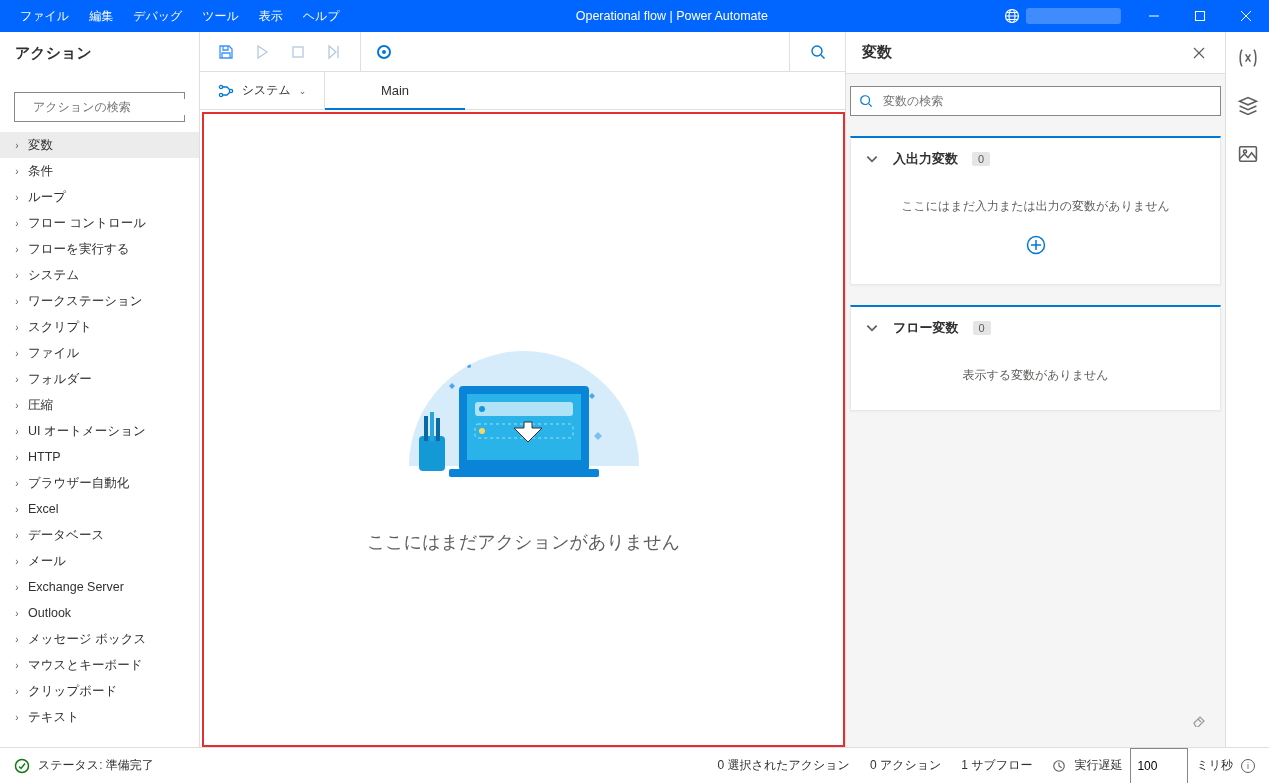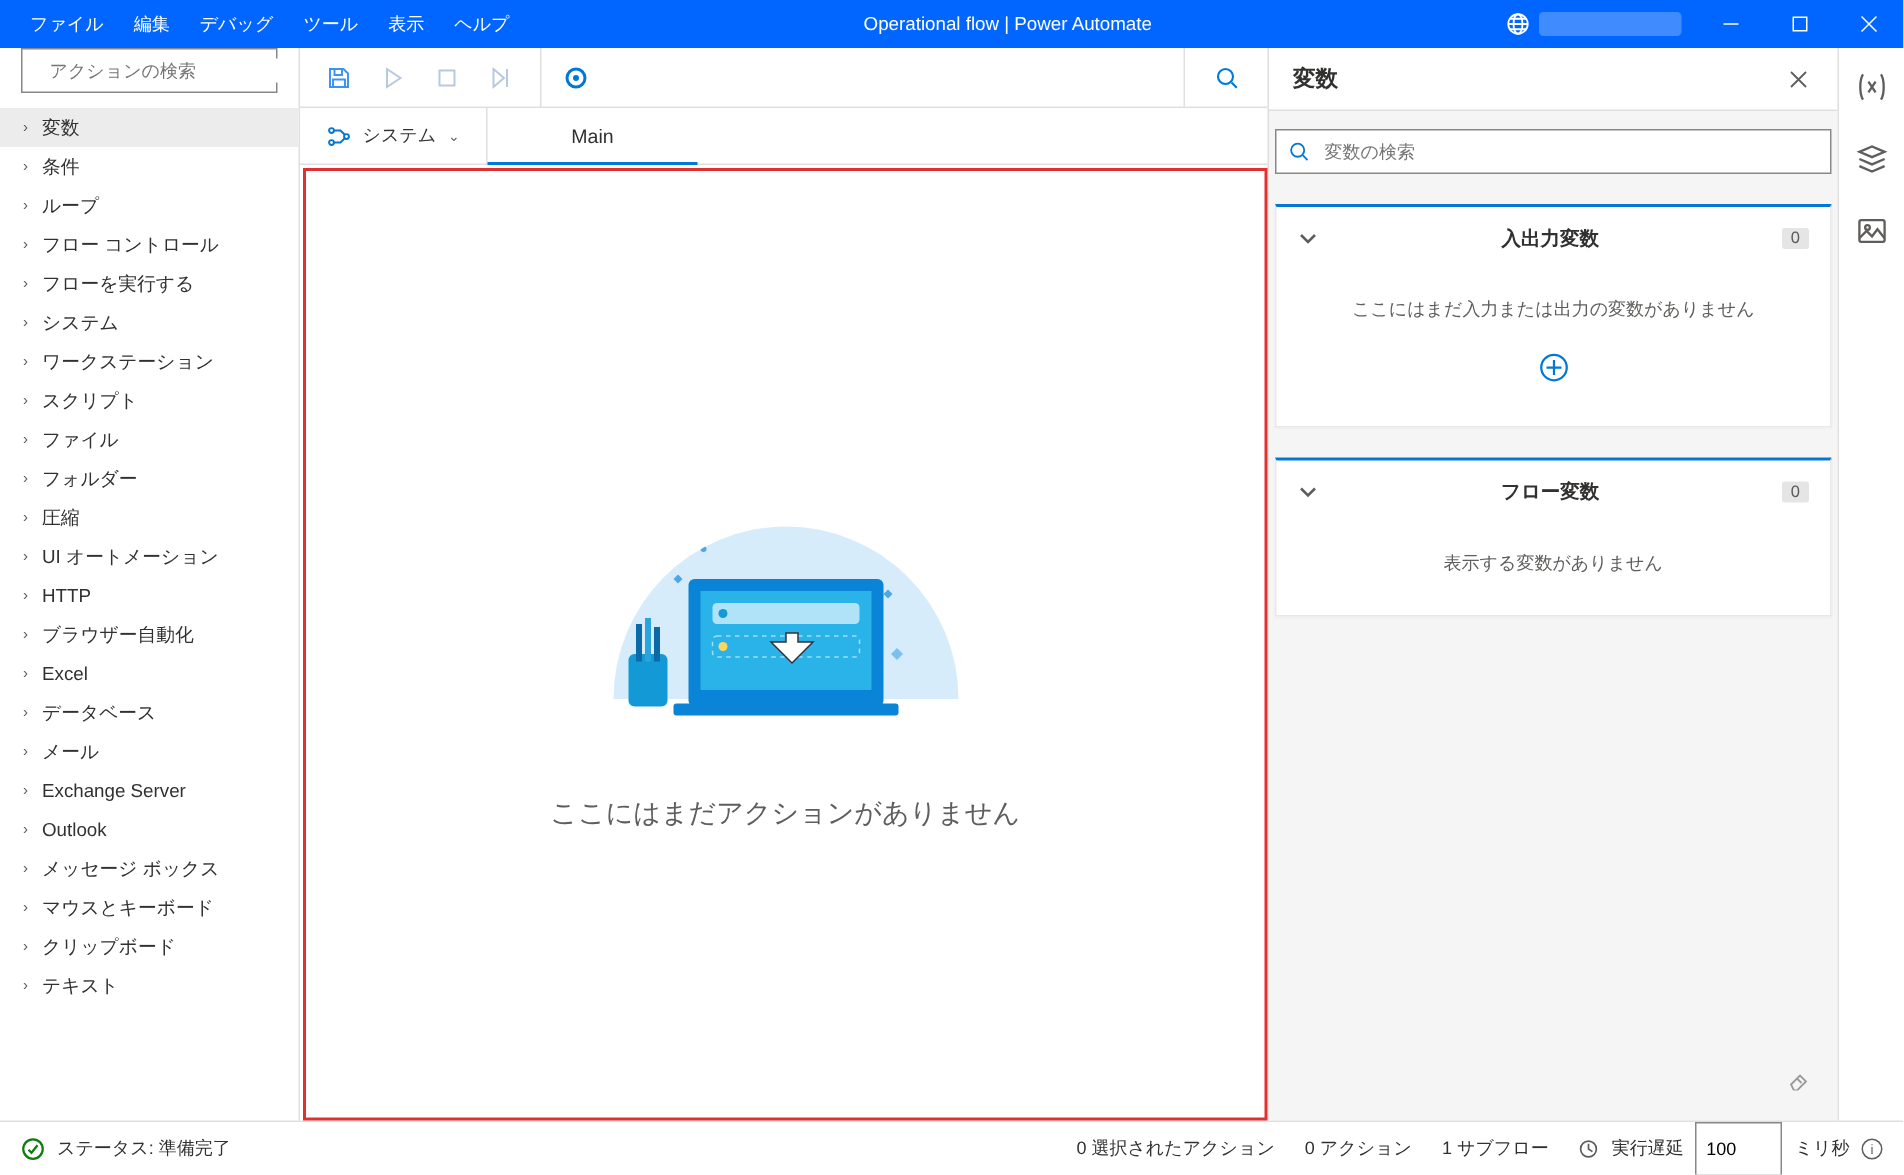--- a/index.html
+++ b/index.html
@@ -12,21 +12,21 @@
   .title-center { flex: 1; text-align: center; font-size: 12.5px; }
   .title-right { display: flex; align-items: center; height: 100%; }
   .user-pill { display:flex; align-items:center; gap:6px; padding:0 10px; height:100%; }
   .user-blur { width:95px; height:16px; border-radius:3px; background: rgba(255,255,255,.25); filter: blur(0.5px); }
   .winbtn { width: 46px; height: 100%; display: flex; align-items: center; justify-content: center; }
   .winbtn svg { width: 12px; height: 12px; }
   
   .body { flex: 1; display: flex; min-height: 0; }
   .sidebar { width: 200px; border-right: 1px solid #e1dfdd; display:flex; flex-direction:column; background:#fff; }
   .sidebar-header { padding: 12px 15px 8px; font-size: 15px; font-weight: 600; }
-  .search-wrap { padding: 0 14px 10px; }
+  .search-wrap { padding: 0 14px 10px; margin-top: 21px; }
   .search-box { height: 30px; border: 1px solid #8a8886; display: flex; align-items: center; padding: 0 8px; gap: 8px; }
   .search-box input { border: none; outline: none; flex: 1; font-size: 12px; }
   .search-box svg { width: 14px; height: 14px; color: #0078d4; }
   .tree { flex:1; overflow-y: auto; }
   .tree-item { display: flex; align-items: center; gap: 6px; height: 26px; padding: 0 12px; font-size: 12.5px; cursor: default; }
   .tree-item.selected { background: #ececec; }
   .tree-item .chev { width: 10px; display:flex; justify-content:center; color:#605e5c; font-size:10px; }
   .tree::-webkit-scrollbar { width: 10px; }
   .tree::-webkit-scrollbar-thumb { background:#c8c6c4; }
   
@@ -56,21 +56,21 @@
   .canvas h2 { font-size:18px; font-weight:400; color:#605e5c; margin:0; }
   .canvas p { font-size:12.5px; color:#8b8b8b; margin:0; text-align:center; max-width:330px; line-height:1.5; }
   
   .right { width: 380px; border-left:1px solid #e1dfdd; background:#f5f5f5; display:flex; flex-direction:column; }
   .right-header { height:42px; display:flex; align-items:center; padding:0 16px; font-size:15px; font-weight:600; background:#fff; border-bottom:1px solid #e1dfdd; }
   .right-header .close { margin-left:auto; width:20px; height:20px; display:flex; align-items:center; justify-content:center; color:#605e5c; }
   .right-body { flex:1; padding:12px 4px; display:flex; flex-direction:column; gap:20px; overflow:auto; }
   .var-search { height:30px; border:1px solid #8a8886; background:#fff; display:flex; align-items:center; padding:0 8px; gap:8px; }
   .var-search input { border:none; outline:none; flex:1; font-size:12px; background:transparent; }
   .card { background:#fff; border:1px solid #e9e8e6; border-top:2px solid #0078d4; box-shadow:0 1px 2px rgba(0,0,0,.04); }
-  .card-head { height:42px; display:flex; align-items:center; padding:0 14px; gap:14px; font-size:13px; font-weight:600;justify-content:space-between; }
+  .card-head { height:42px; display:flex; align-items:center; padding:0 14px; gap:14px; font-size:13px; font-weight:600; }
   .card-head .chev2 { width:14px; height:14px; color:#605e5c; }
   .badge { background:#e5e5e5; color:#5b5b5b; font-size:11px; font-weight:400; padding:1px 6px; border-radius:2px; }
   .card-body { padding: 18px 12px 26px; text-align:center; font-size:12px; color:#605e5c; }
   .plus-circle { width:20px; height:20px; margin:20px auto 0; color:#0078d4; }
   .eraser { margin-top:auto; height:32px; display:flex; align-items:center; justify-content:flex-end; padding:0 14px; color:#9c9a98; }
   .eraser svg { width:16px; height:16px; }
   
   .rail { width:44px; border-left:1px solid #e1dfdd; display:flex; flex-direction:column; align-items:center; padding-top:14px; gap:24px; background:#fff; }
   .rail-btn { width:24px; height:24px; display:flex; align-items:center; justify-content:center; color:#605e5c; }
   
@@ -119,20 +119,21 @@
       <div class="winbtn">
           <svg viewBox="0 0 12 12" stroke="currentColor">
             <path d="M1 1l10 10M11 1L1 11"></path>
           </svg>
         </div>
     </div>
   </div>
 
   <div class="body">
     <div class="sidebar">
+      <div class="sidebar-header">アクション</div>
       <div class="search-wrap">
         <div class="search-box">
           <svg viewBox="0 0 16 16" fill="none" stroke="currentColor" stroke-width="1.3">
               <circle cx="7" cy="7" r="5"></circle>
               <path d="M11 11l3.5 3.5"></path>
             </svg>
           <input placeholder="アクションの検索" style="">
         </div>
       </div>
       <div class="tree">

